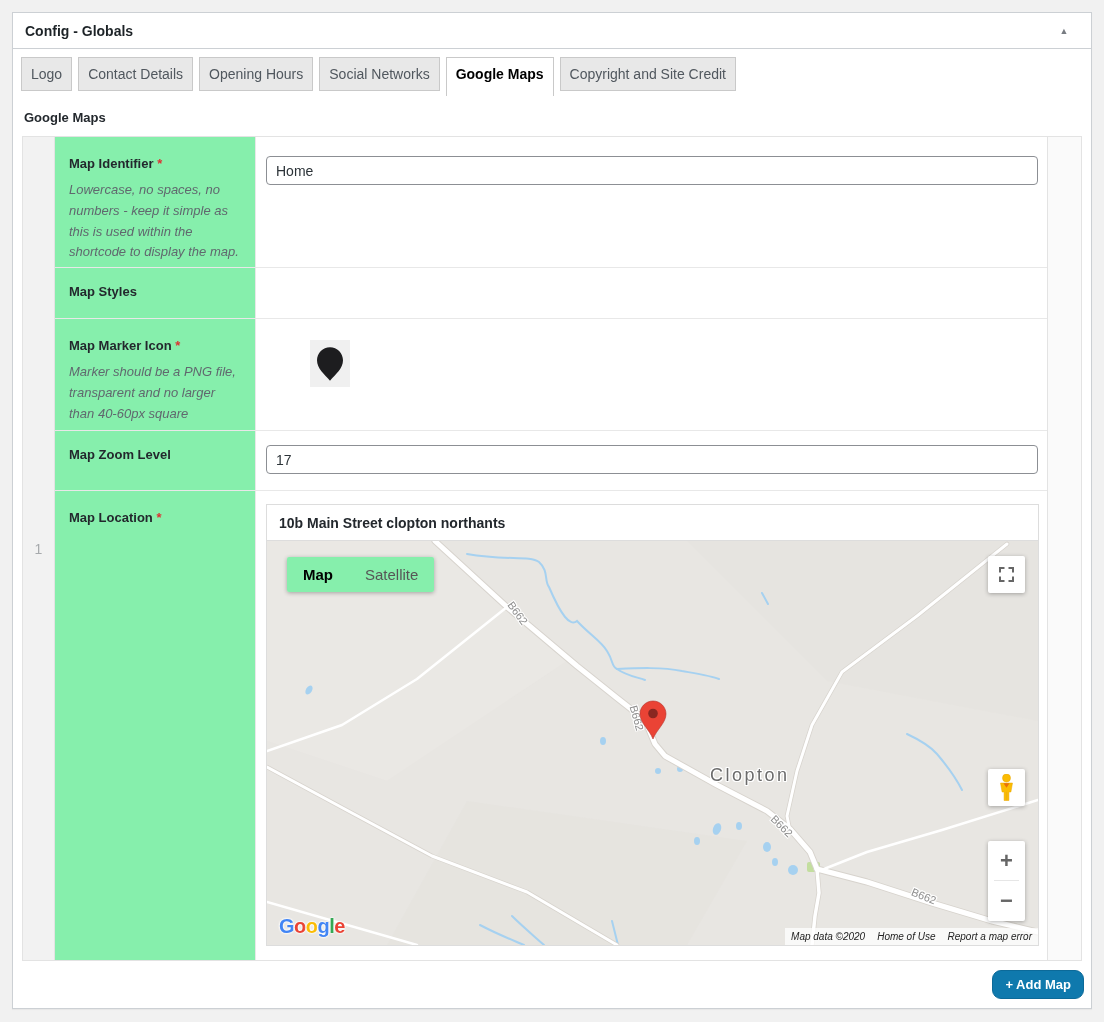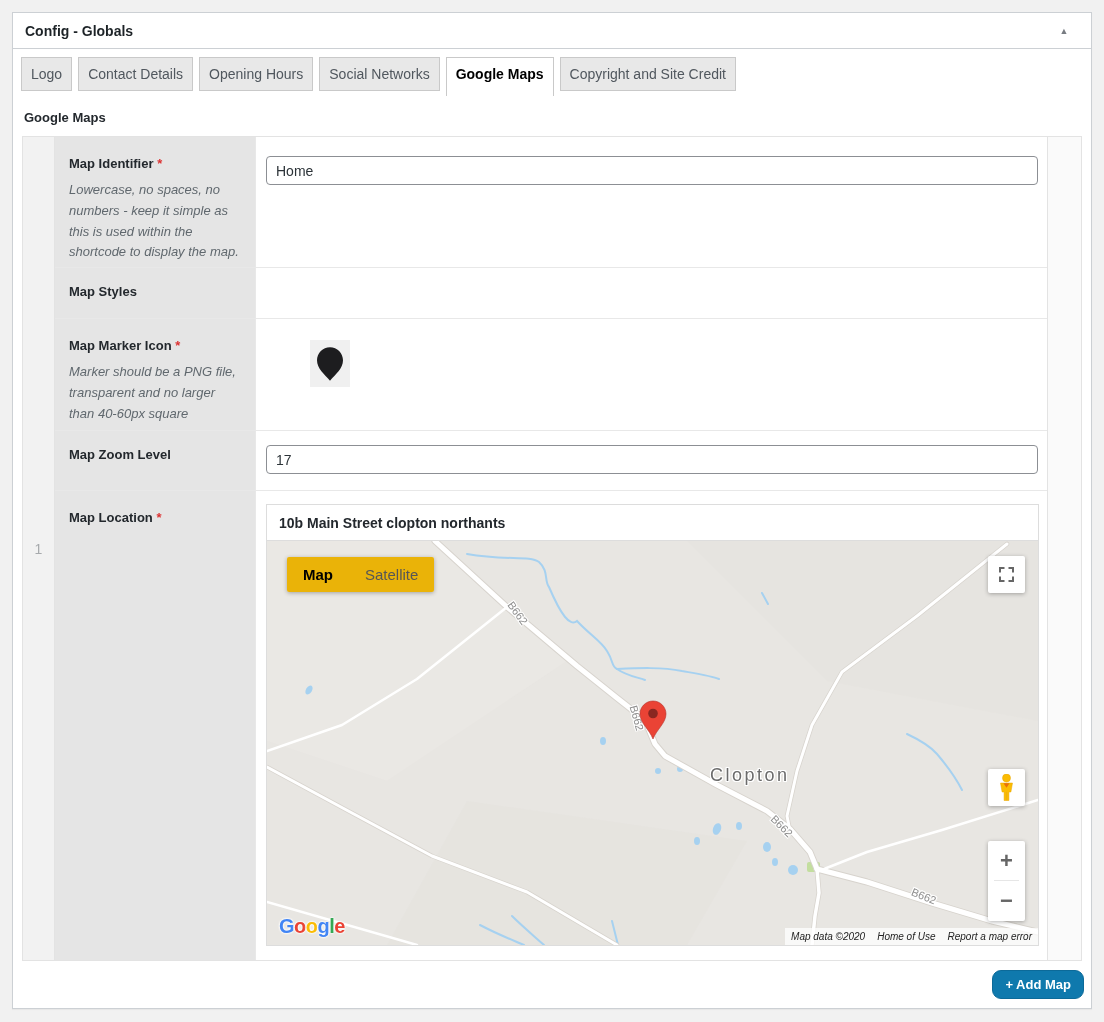--- a/index.html
+++ b/index.html
@@ -54,21 +54,21 @@
   }
   .order-col {
     width:32px; flex:0 0 32px; background:#f2f2f2; border-right:1px solid #e3e3e3;
     display:flex; align-items:center; justify-content:center;
     color:#a7aaad; font-size:14px;
   }
   .fields { flex:1 1 auto; display:flex; flex-direction:column; min-width:0; }
   .field-row { display:flex; border-bottom:1px solid #e8e8e8; }
   .field-row:last-child { border-bottom:none; }
   .label-cell {
-    width:201px; flex:0 0 201px; background:#e5e5e5;
+    width:201px; flex:0 0 201px; background:#86efac;
     border-right:1px solid #e8e8e8; padding:19px 14px;
   }
   .value-cell { flex:1 1 auto; padding:13px 10px; min-width:0; }
   .end-col { width:34px; flex:0 0 34px; background:#fafafa; border-left:1px solid #e3e3e3; }
 
   .field-label { font-size:13px; font-weight:bold; color:#23282d; }
   .req { color:#dc3232; font-weight:bold; }
   .field-desc { margin-top:9px; font-style:italic; color:#60686e; line-height:1.6; }
 
   .row-identifier { height:131px; }
@@ -124,21 +124,21 @@
   .rl3 { left:502px; top:279px; transform:rotate(45deg); }
   .rl4 { left:644px; top:349px; transform:rotate(22deg); }
 
   .map-pin { position:absolute; left:372px; top:159px; cursor:pointer; }
 
   .map-type-ctrl {
     position:absolute; top:16px; left:20px; display:flex;
     box-shadow:0 1px 4px rgba(0,0,0,.3); border-radius:2px; overflow:hidden;
   }
   .map-type-ctrl button {
-    height:35px; padding:0 16px; border:none; background:#eab308;
+    height:35px; padding:0 16px; border:none; background:#86efac;
     font-family:"Liberation Sans",sans-serif; font-size:15px; cursor:pointer;text-align:right;
   }
   .btn-maptype-map { font-weight:bold; color:#000; }
   .btn-maptype-sat { color:#565656; border-left:1px solid #e6e6e6; padding:0 18px; }
 
   .fullscreen-btn {
     position:absolute; top:15px; right:13px; width:37px; height:37px;
     background:#fff; border:none; border-radius:2px;
     box-shadow:0 1px 4px rgba(0,0,0,.3);
     display:flex; align-items:center; justify-content:center; cursor:pointer;

